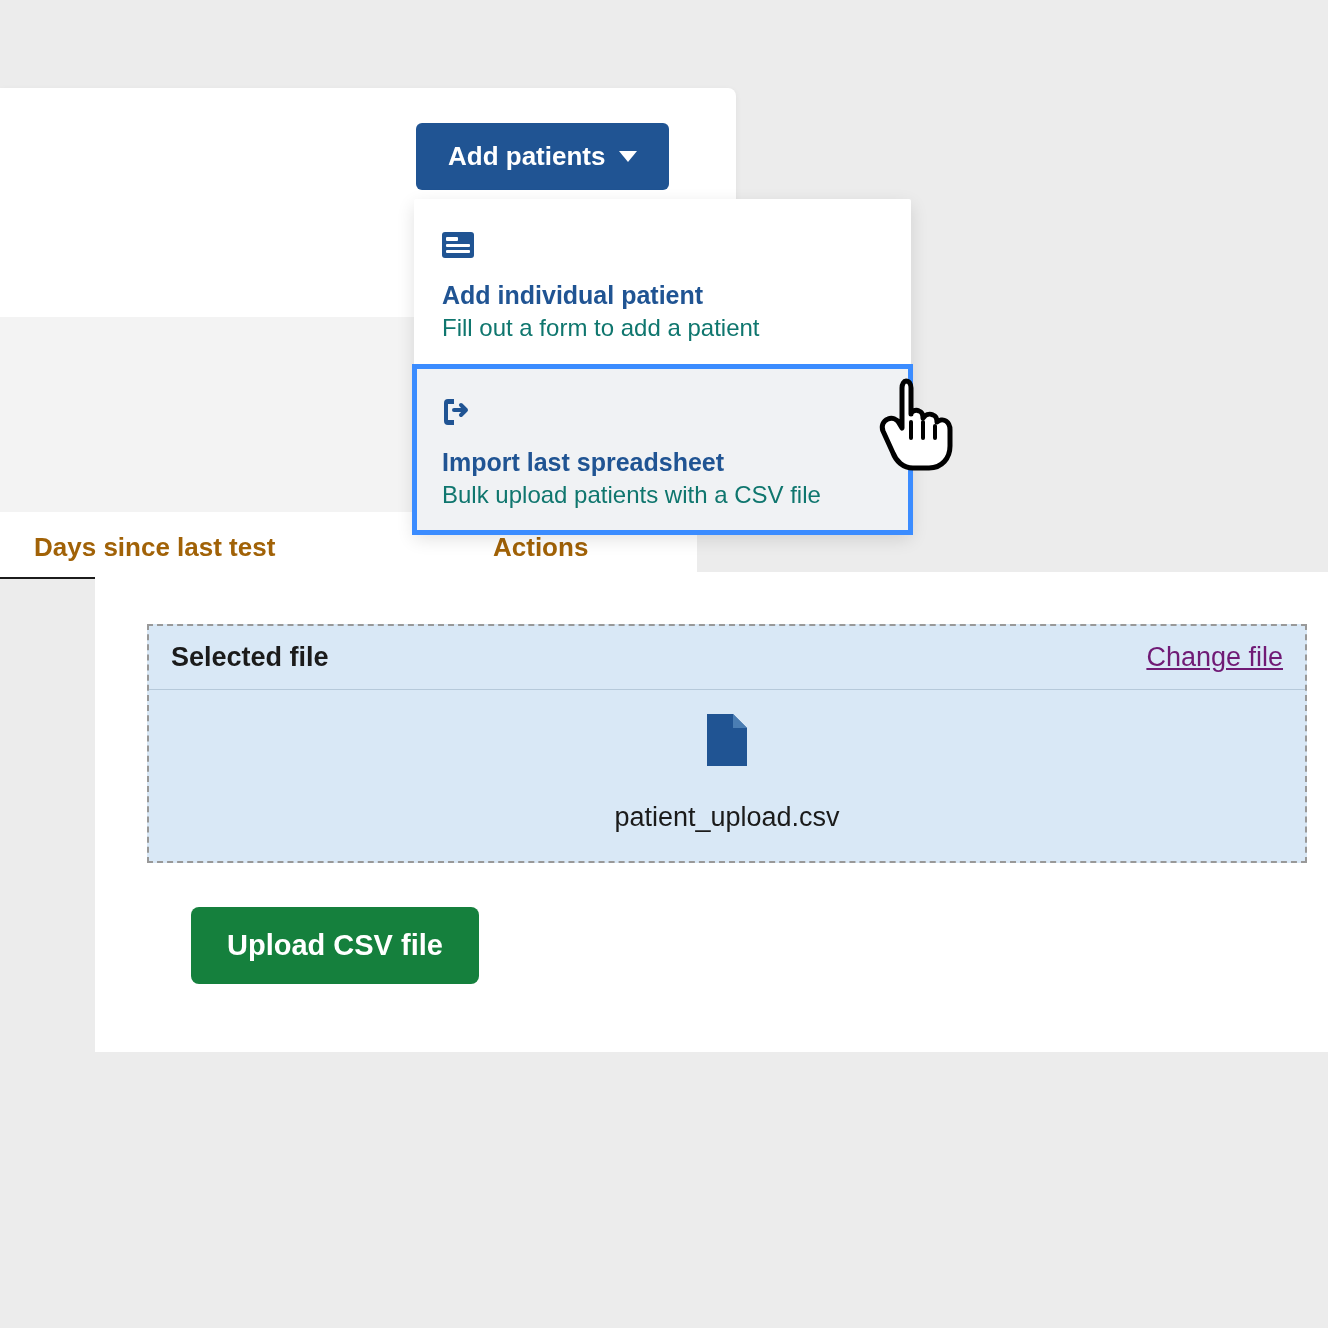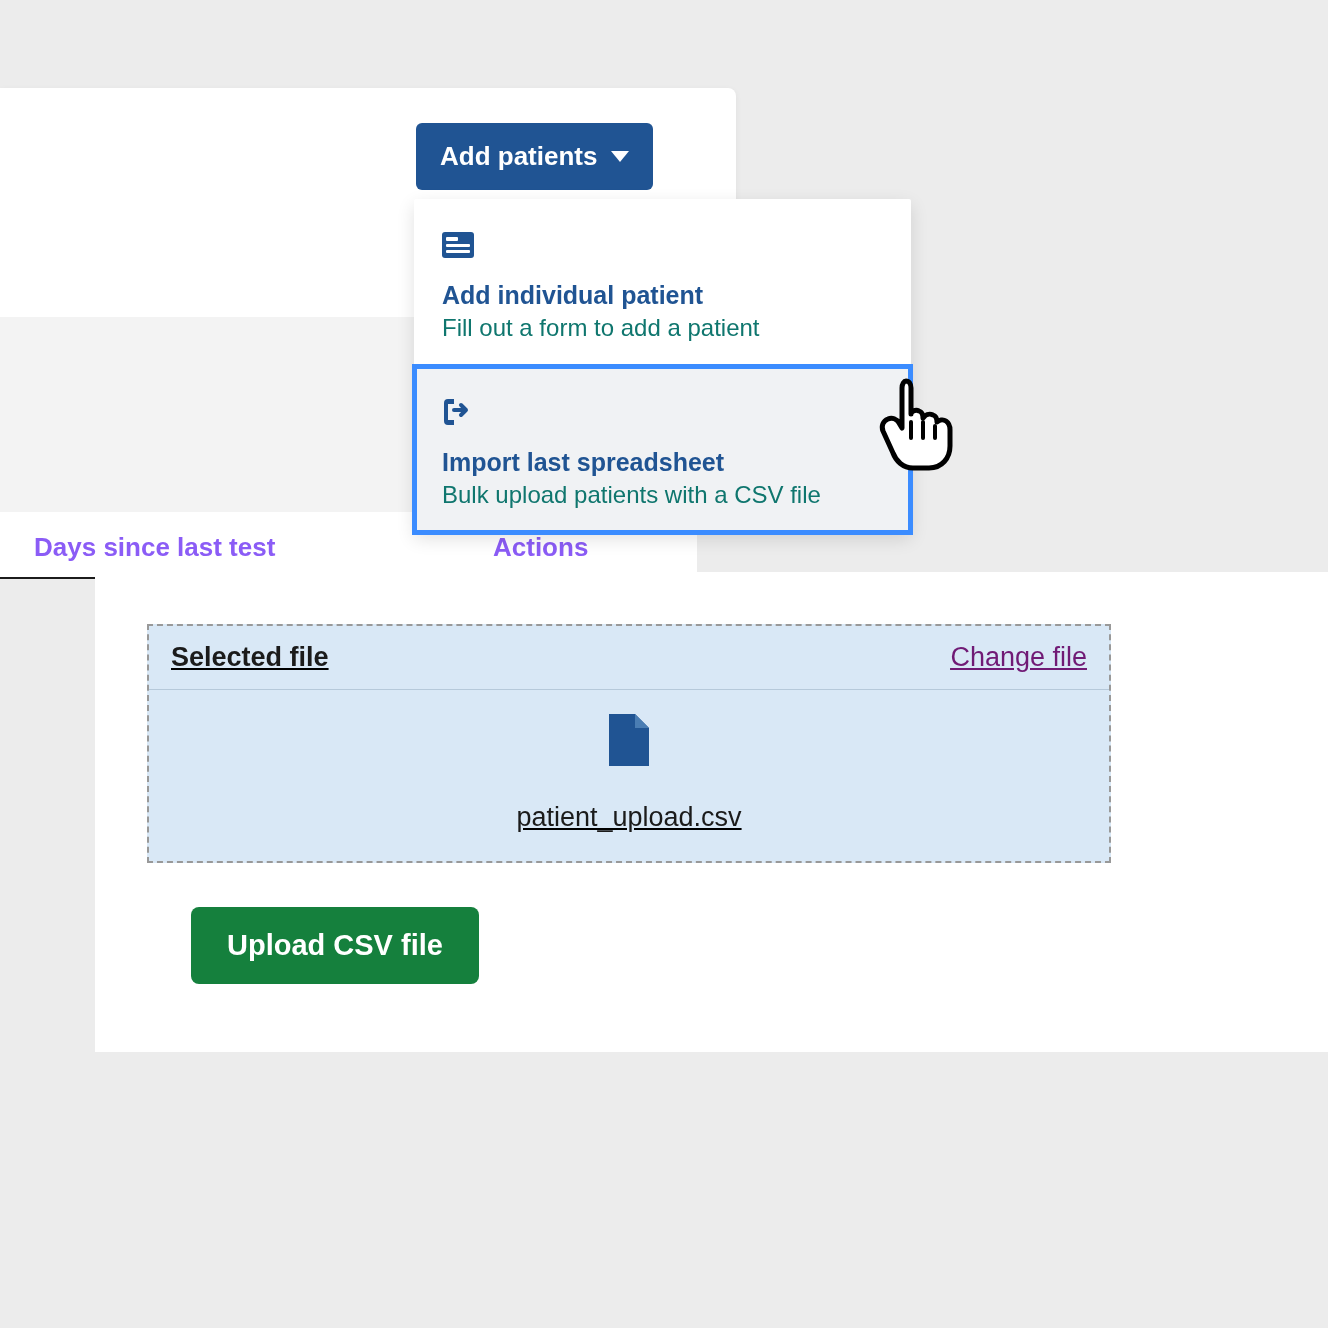--- a/index.html
+++ b/index.html
@@ -26,21 +26,21 @@
 
     
     .add-patients-btn {
       position: absolute;
       left: 416px;
       top: 123px;
       background: #205493;
       color: #fff;
       font-weight: 700;
       font-size: 26px;
-      padding: 18px 24px;
+      padding: 18px 32px;
       border: none;
       border-radius: 6px;
       cursor: pointer;
       display: inline-flex;
       align-items: center;
       gap: 14px;
     }
     .caret-down {
       width: 0; height: 0;
       border-left: 9px solid transparent;
@@ -112,42 +112,41 @@
       top: 424px;
       width: 697px;
       border-bottom: 2px solid #1b1b1b;
       display: flex;
       padding: 20px 0 14px 34px;
       background: #fff;
     }
     .th {
       font-weight: 700;
       font-size: 26px;
-      color: #8b5cf6;
+      color: #a16207;
     }
     .th.days { width: 459px; }
     .th.actions { }
 
     
     .upload-card {
       position: absolute;
       left: 95px;
       top: 572px;
       width: 1233px;
       height: 480px;
       background: #fff;
       padding: 52px 0 52px 52px;
     }
 
     .file-box {
       border: 2px dashed #999;
       background: #d9e8f6;
-      width: 964px;
+      width: 1160px;
       position: relative;
-      text-decoration: underline;
     }
     .file-box-header {
       display: flex;
       justify-content: space-between;
       align-items: center;
       padding: 16px 22px;
       border-bottom: 1px solid #b6c9da;
     }
     .selected-file-label {
       font-weight: 700;

